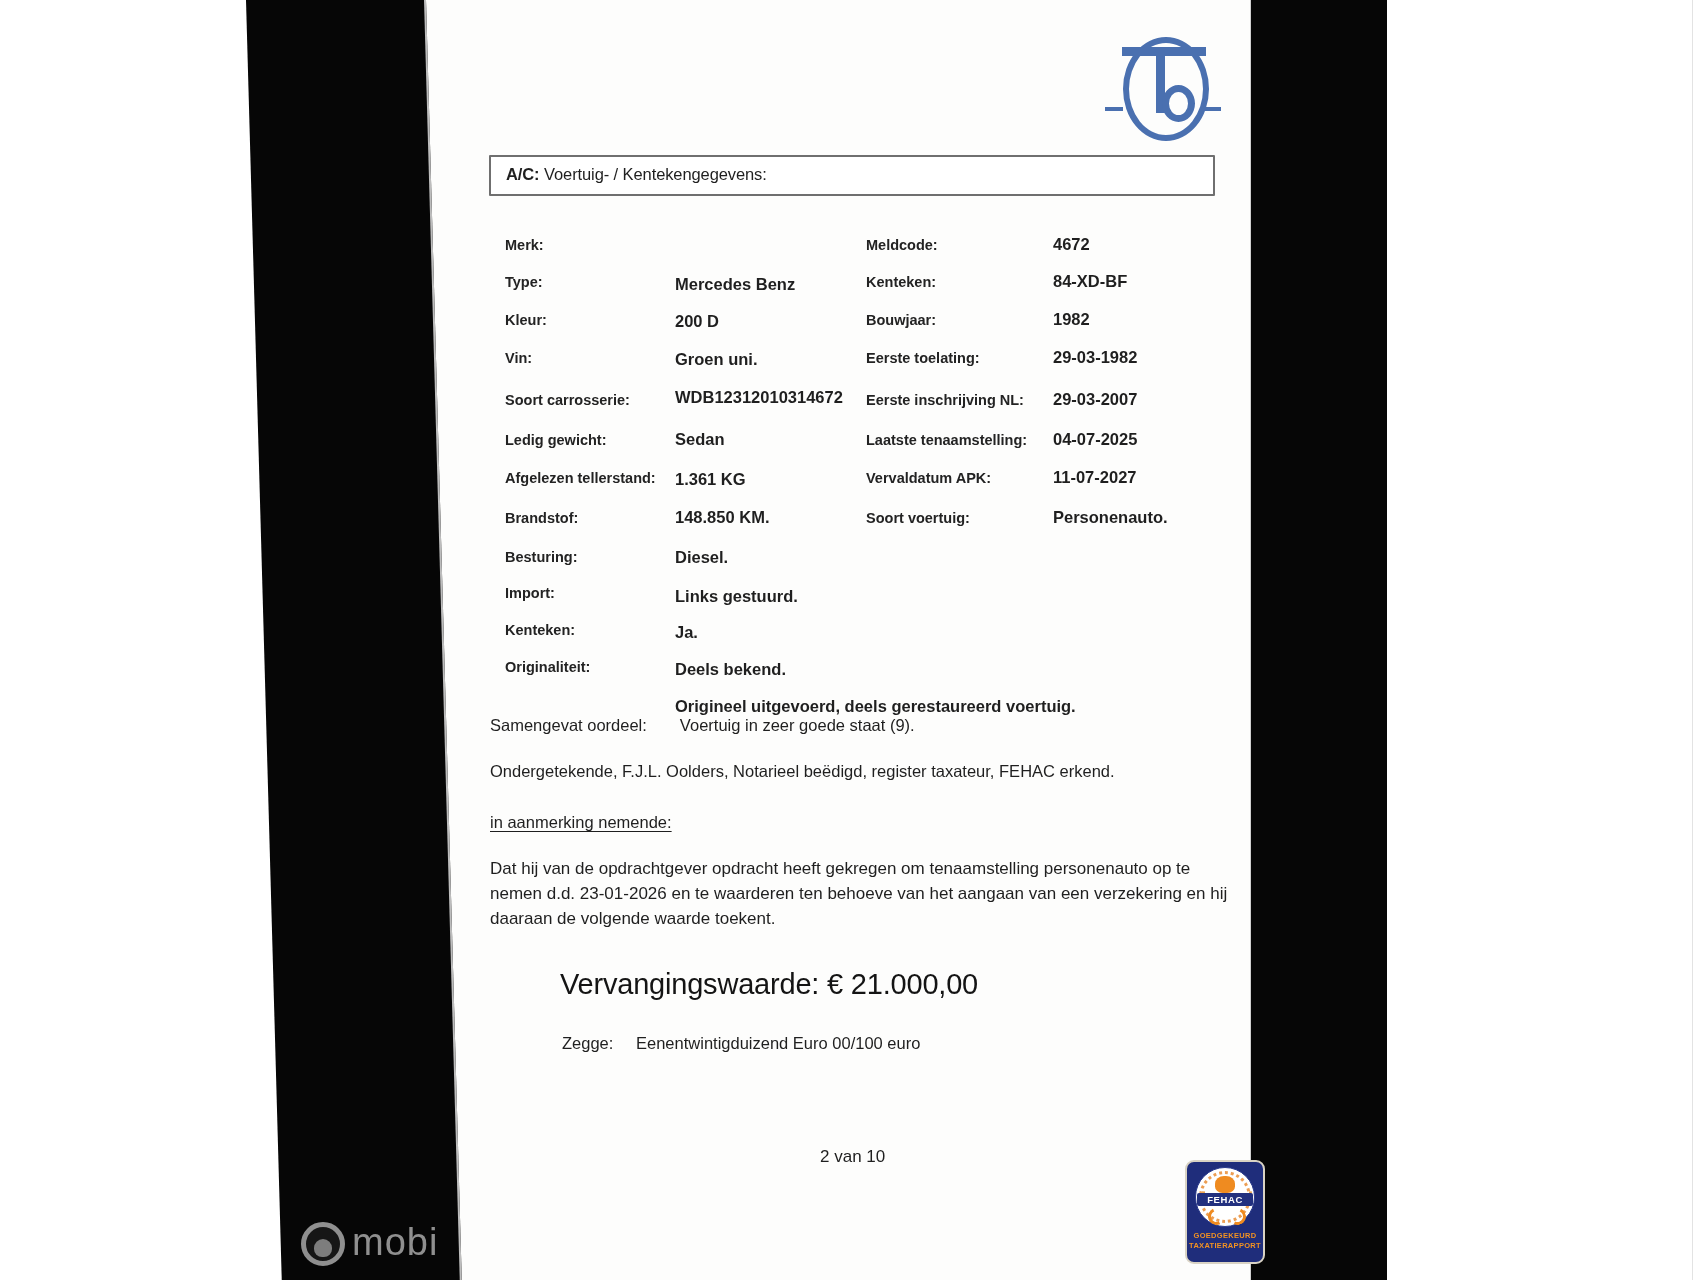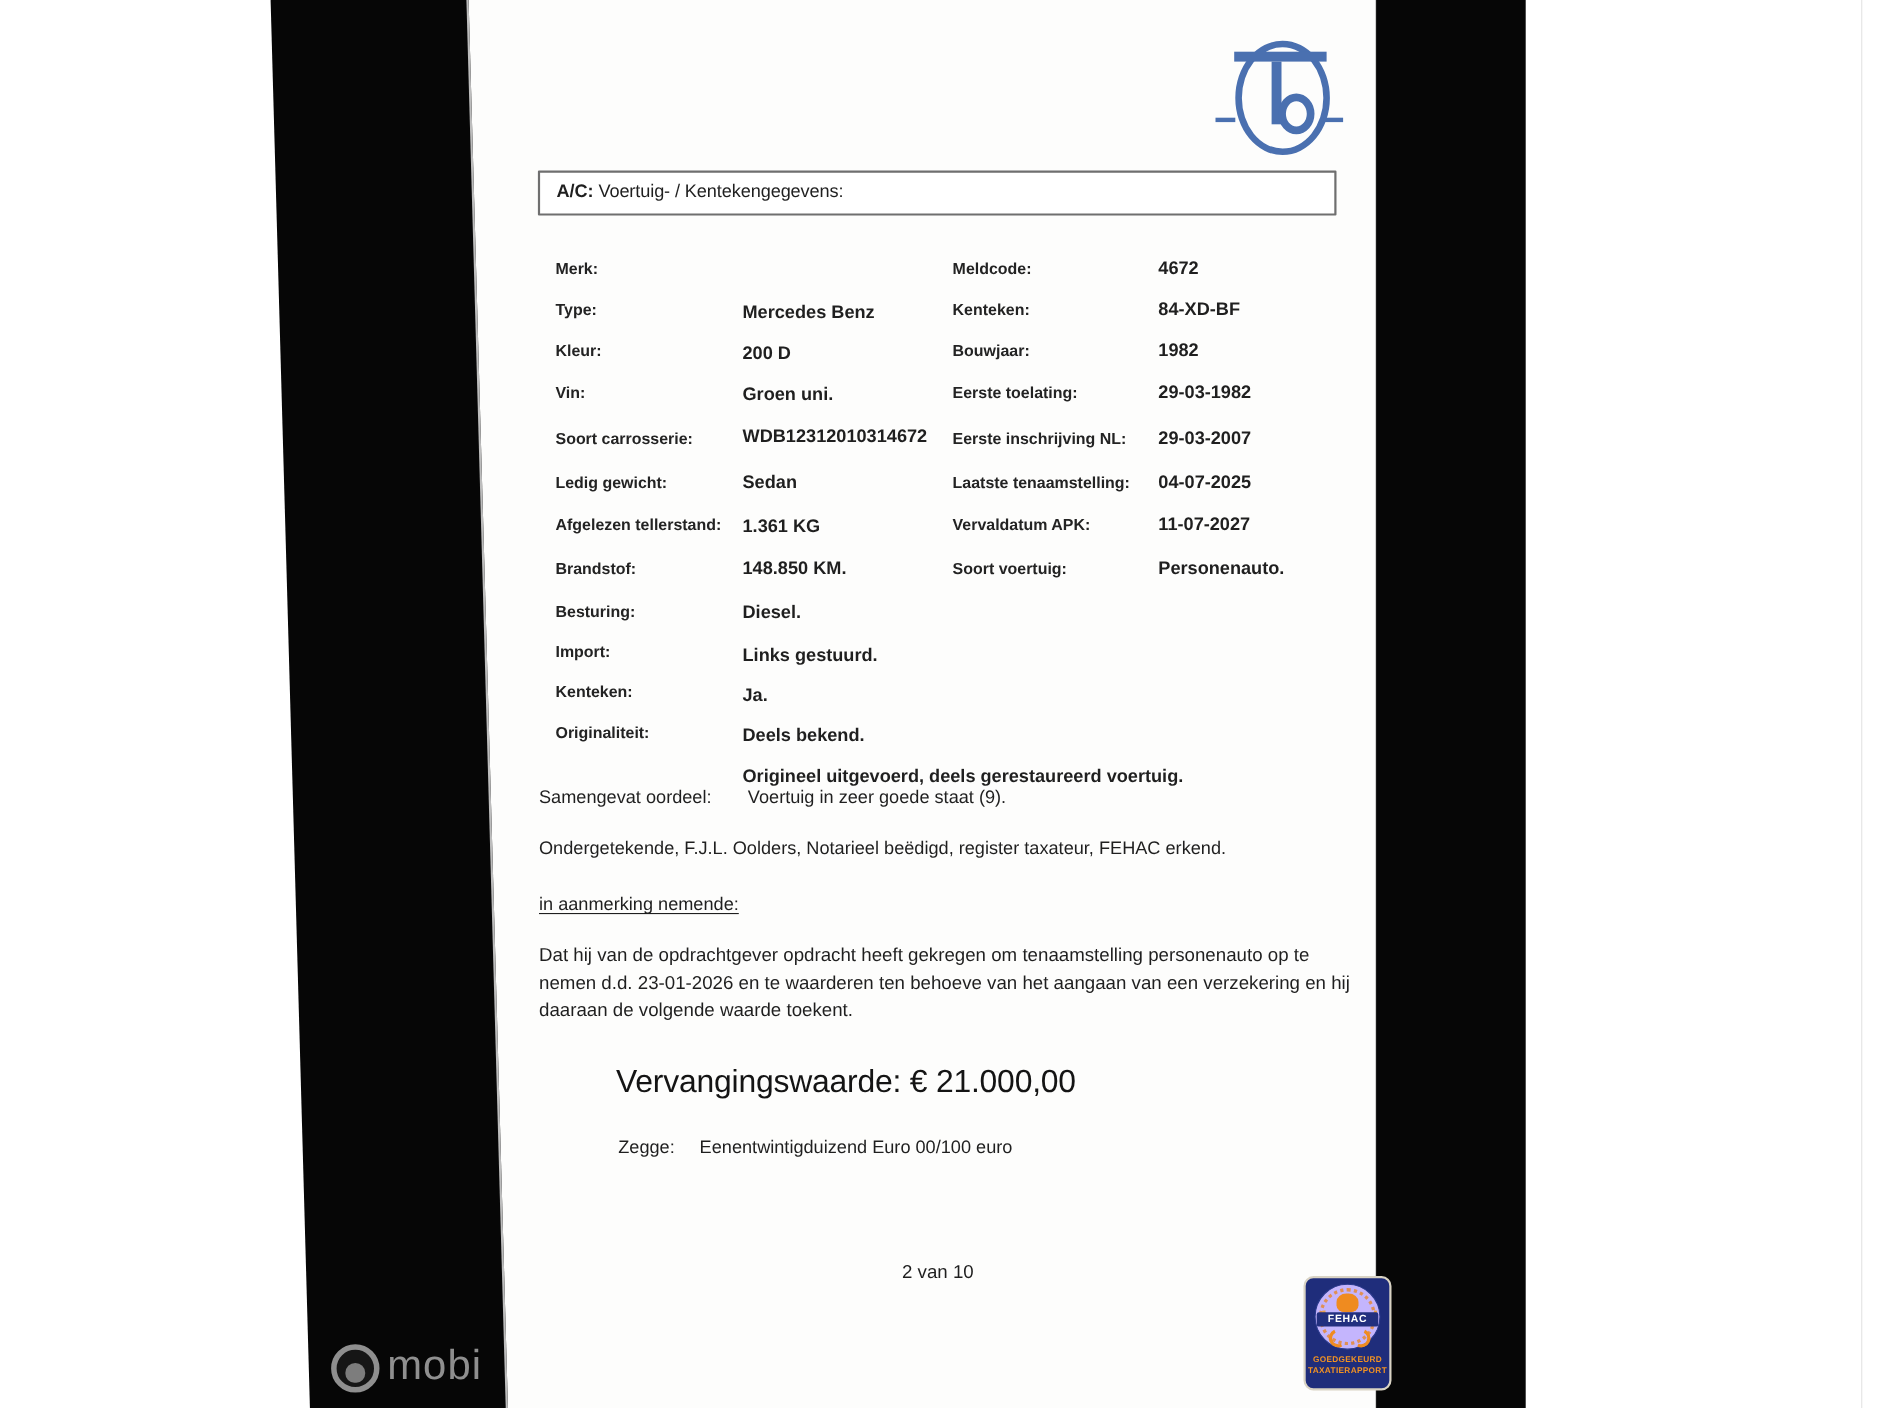--- a/index.html
+++ b/index.html
@@ -55,21 +55,21 @@
   .para-line{left:490px;font-size:17px;white-space:nowrap;line-height:25px;}
 
   #valuation{left:560px;top:968px;font-size:29px;letter-spacing:-0.2px;color:#141414;white-space:nowrap;}
   #zegge-label{left:562px;top:1034px;font-size:16.5px;}
   #zegge-text{left:636px;top:1034px;font-size:16.5px;white-space:nowrap;}
   #page-indicator{left:820px;top:1147px;font-size:17px;}
 
   
   #fehac{left:1185px;top:1160px;width:76px;height:100px;background:#1f2d7b;
          border:2px solid #d9d3c4;border-radius:9px;}
-  .fehac-circle{position:absolute;left:8px;top:5px;width:58px;height:58px;background:#c4b5fd;
+  .fehac-circle{position:absolute;left:8px;top:5px;width:58px;height:58px;background:#ffffff;
                 border-radius:50%;border:1px solid #2a3a8c;}
   .fehac-ring{position:absolute;inset:3px;border:3px dotted #e8872a;border-radius:50%;opacity:.8;}
   .fehac-lion{position:absolute;left:19px;top:8px;width:20px;height:17px;background:#ef8b20;
               border-radius:45% 45% 38% 38%;}
   .fehac-wing{position:absolute;top:11px;width:9px;height:14px;border:3px solid #e9a14b;
               border-radius:50%;border-color:transparent transparent #e9a14b transparent;}
   .fehac-wing.l{left:7px;transform:rotate(40deg);}
   .fehac-wing.r{left:40px;transform:rotate(-40deg);}
   .fehac-band{position:absolute;left:1px;top:25px;width:56px;height:13px;background:#22307f;
               color:#ffffff;font-size:9.5px;font-weight:bold;letter-spacing:.6px;

